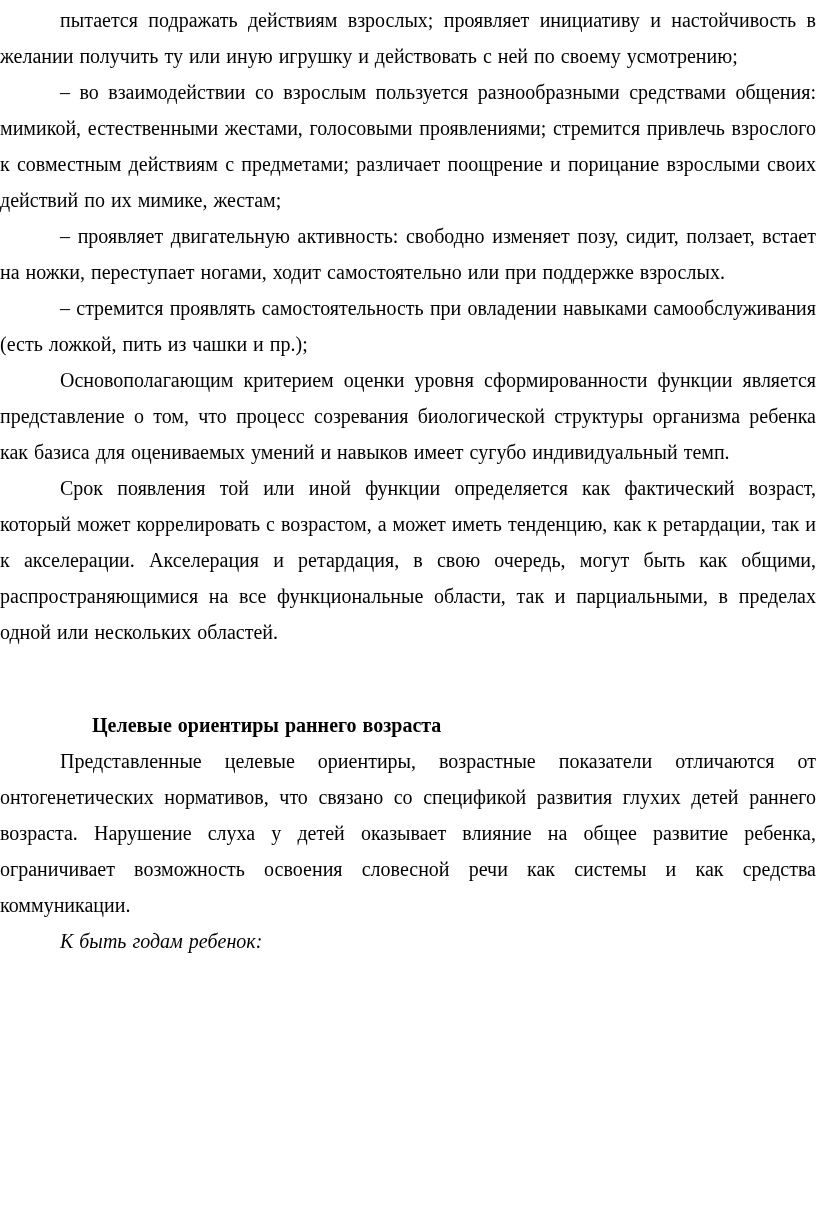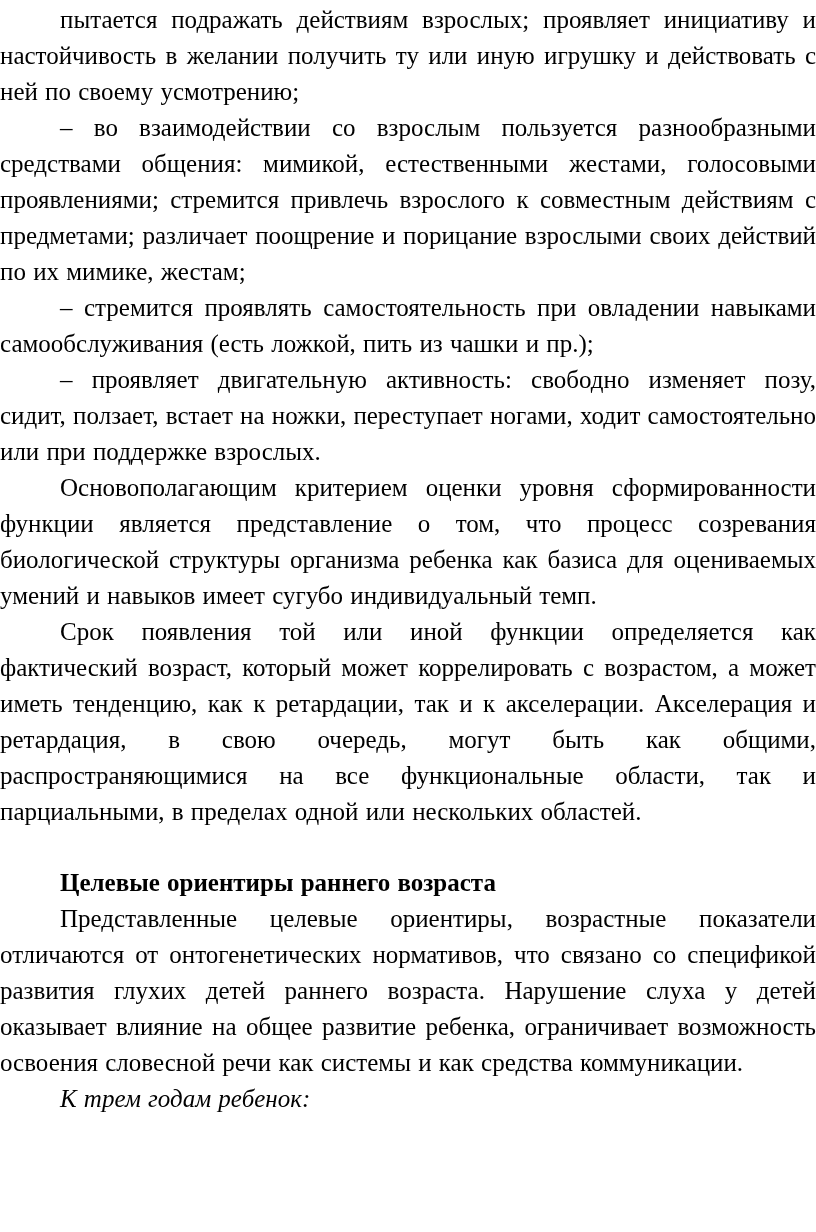--- a/index.html
+++ b/index.html
@@ -13,55 +13,56 @@
     overflow: hidden;
   }
   .page {
     box-sizing: border-box;
     width: 816px;
     height: 1232px;
     padding: 2px 0 0 0;
     color: #000000;
     background: #ffffff;
     font-family: "Liberation Serif", "DejaVu Serif", serif;
-    font-size: 25px;
+    font-size: 20px;
     line-height: 36px;
   }
   .page p {
     margin: 0;
     padding: 0;
     text-align: justify;
     text-indent: 60px;
     word-spacing: 1px;
   }
   .page p.heading {
     font-weight: bold;
-    margin-top: 35px;
+    margin-top: 57px;
+    padding-left: 32px;
   }
   .page p.lead-italic {
     font-style: italic;
   }
 </style>
 </head>
 <body>
 
 <div class="page">
   <p>пытается подражать действиям взрослых; проявляет инициативу и настойчивость в желании получить ту или иную игрушку и действовать с ней по своему усмотрению;</p>
 
   <p>– во взаимодействии со взрослым пользуется разнообразными средствами общения: мимикой, естественными жестами, голосовыми проявлениями; стремится привлечь взрослого к совместным действиям с предметами; различает поощрение и порицание взрослыми своих действий по их мимике, жестам;</p>
 
 
 
+  <p>– проявляет двигательную активность: свободно изменяет позу, сидит, ползает, встает на ножки, переступает ногами, ходит самостоятельно или при поддержке взрослых.</p>
+
   <p>– стремится проявлять самостоятельность при овладении навыками самообслуживания (есть ложкой, пить из чашки и пр.);</p>
-
-  <p>– проявляет двигательную активность: свободно изменяет позу, сидит, ползает, встает на ножки, переступает ногами, ходит самостоятельно или при поддержке взрослых.</p>
 
   <p>Основополагающим критерием оценки уровня сформированности функции является представление о том, что процесс созревания биологической структуры организма ребенка как базиса для оцениваемых умений и навыков имеет сугубо индивидуальный темп.</p>
 
   <p>Срок появления той или иной функции определяется как фактический возраст, который может коррелировать с возрастом, а может иметь тенденцию, как к ретардации, так и к акселерации. Акселерация и ретардация, в свою очередь, могут быть как общими, распространяющимися на все функциональные области, так и парциальными, в пределах одной или нескольких областей.</p>
 
   <p class="heading">Целевые ориентиры раннего возраста</p>
 
   <p>Представленные целевые ориентиры, возрастные показатели отличаются от онтогенетических нормативов, что связано со спецификой развития глухих детей раннего возраста. Нарушение слуха у детей оказывает влияние на общее развитие ребенка, ограничивает возможность освоения словесной речи как системы и как средства коммуникации.</p>
 
-  <p class="lead-italic">К трем годам ребенок:</p>
+  <p class="lead-italic">К быть годам ребенок:</p>
 
 </div>
 
 </body></html>

